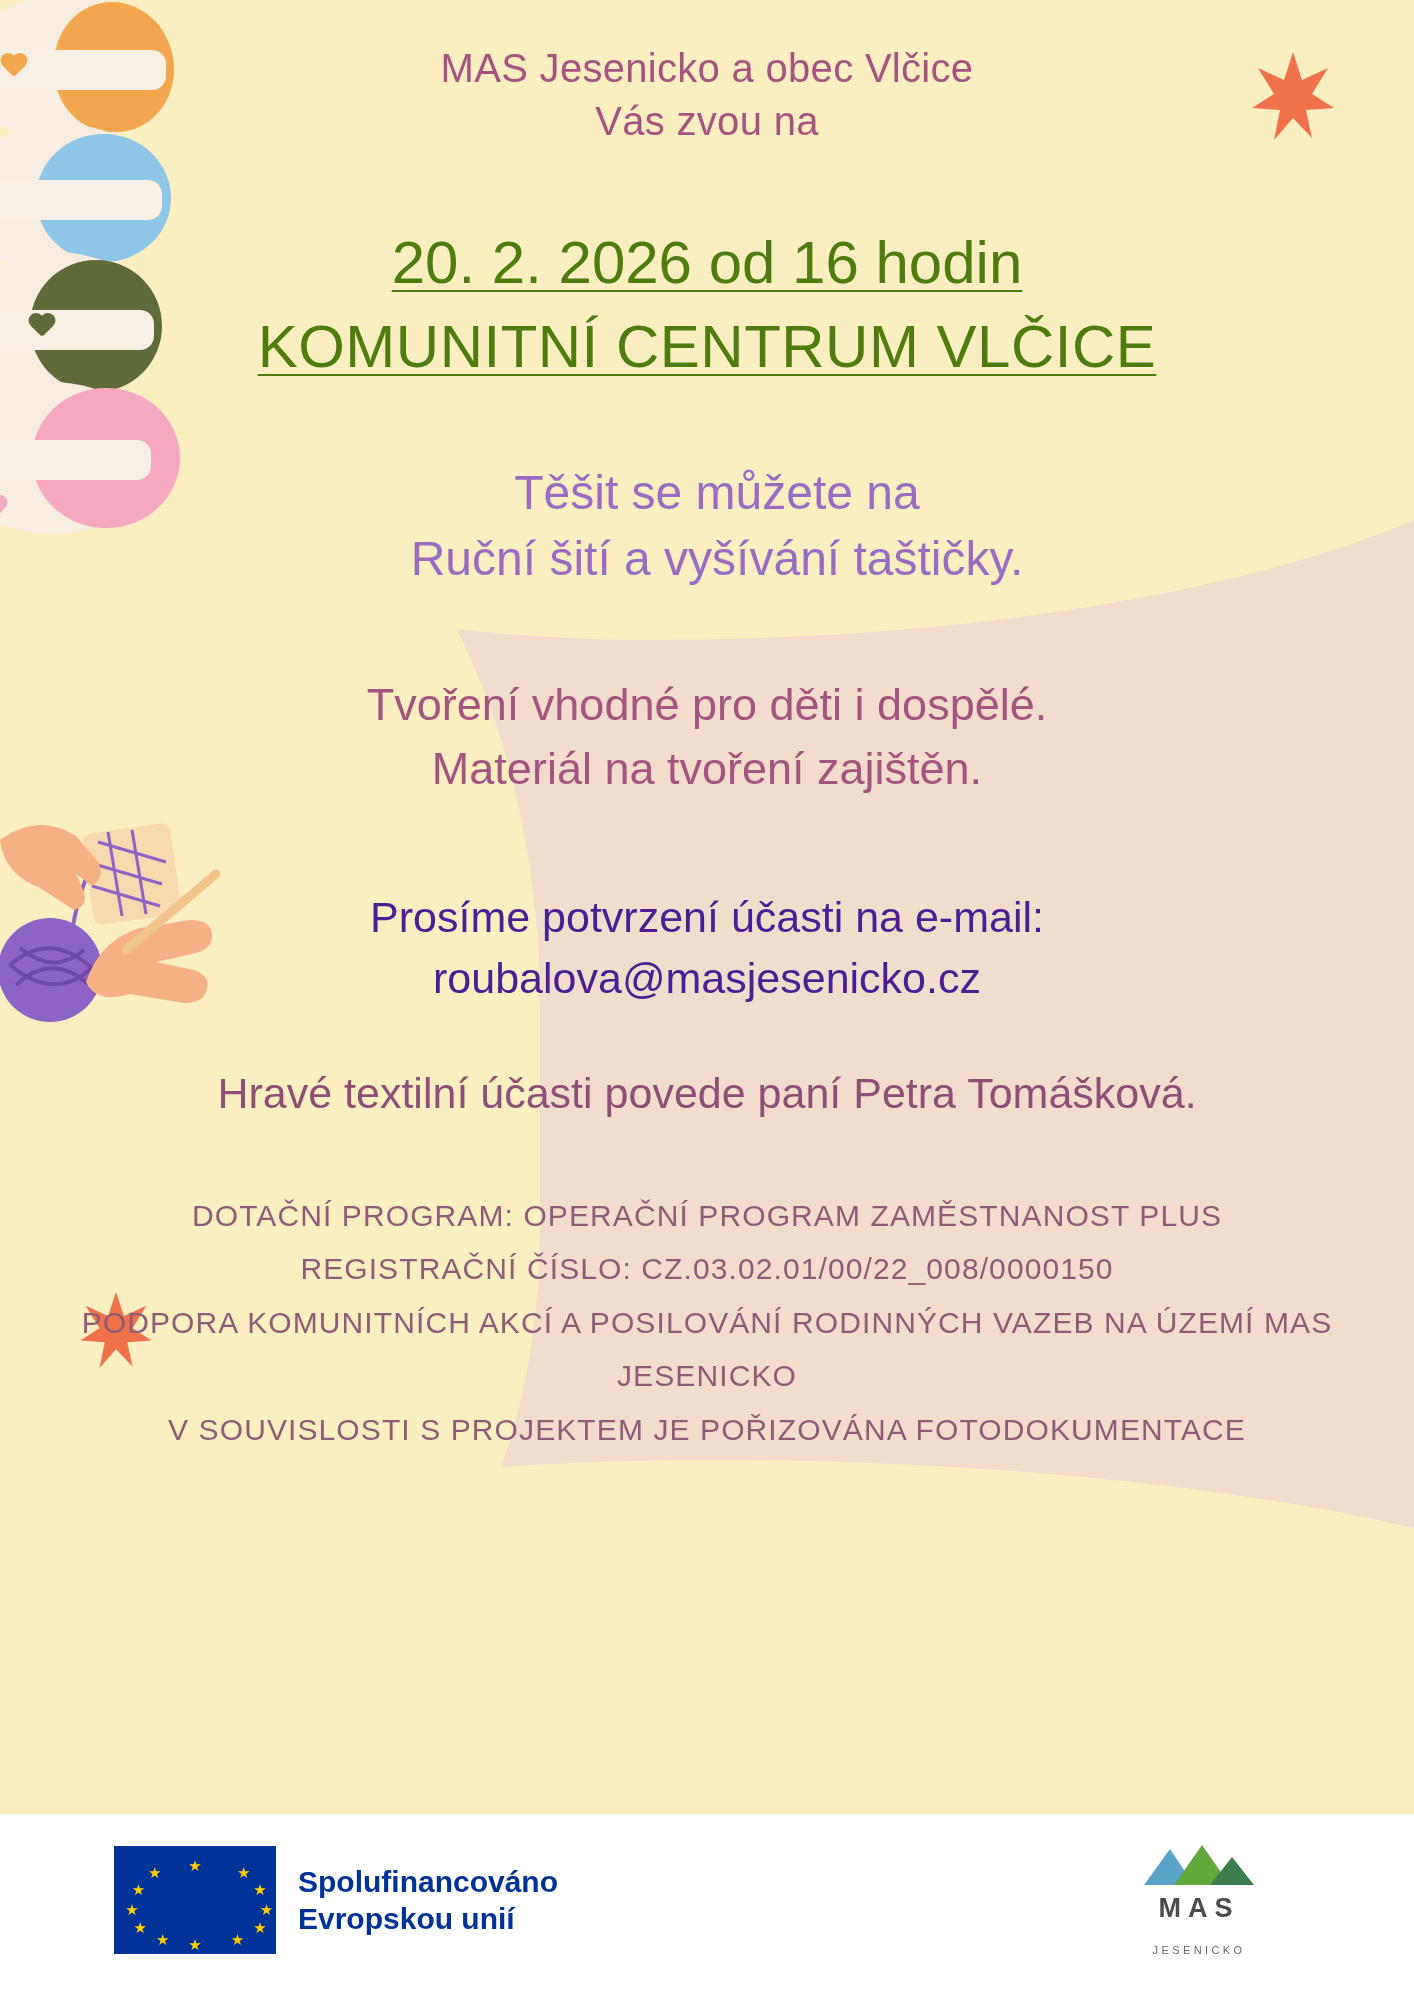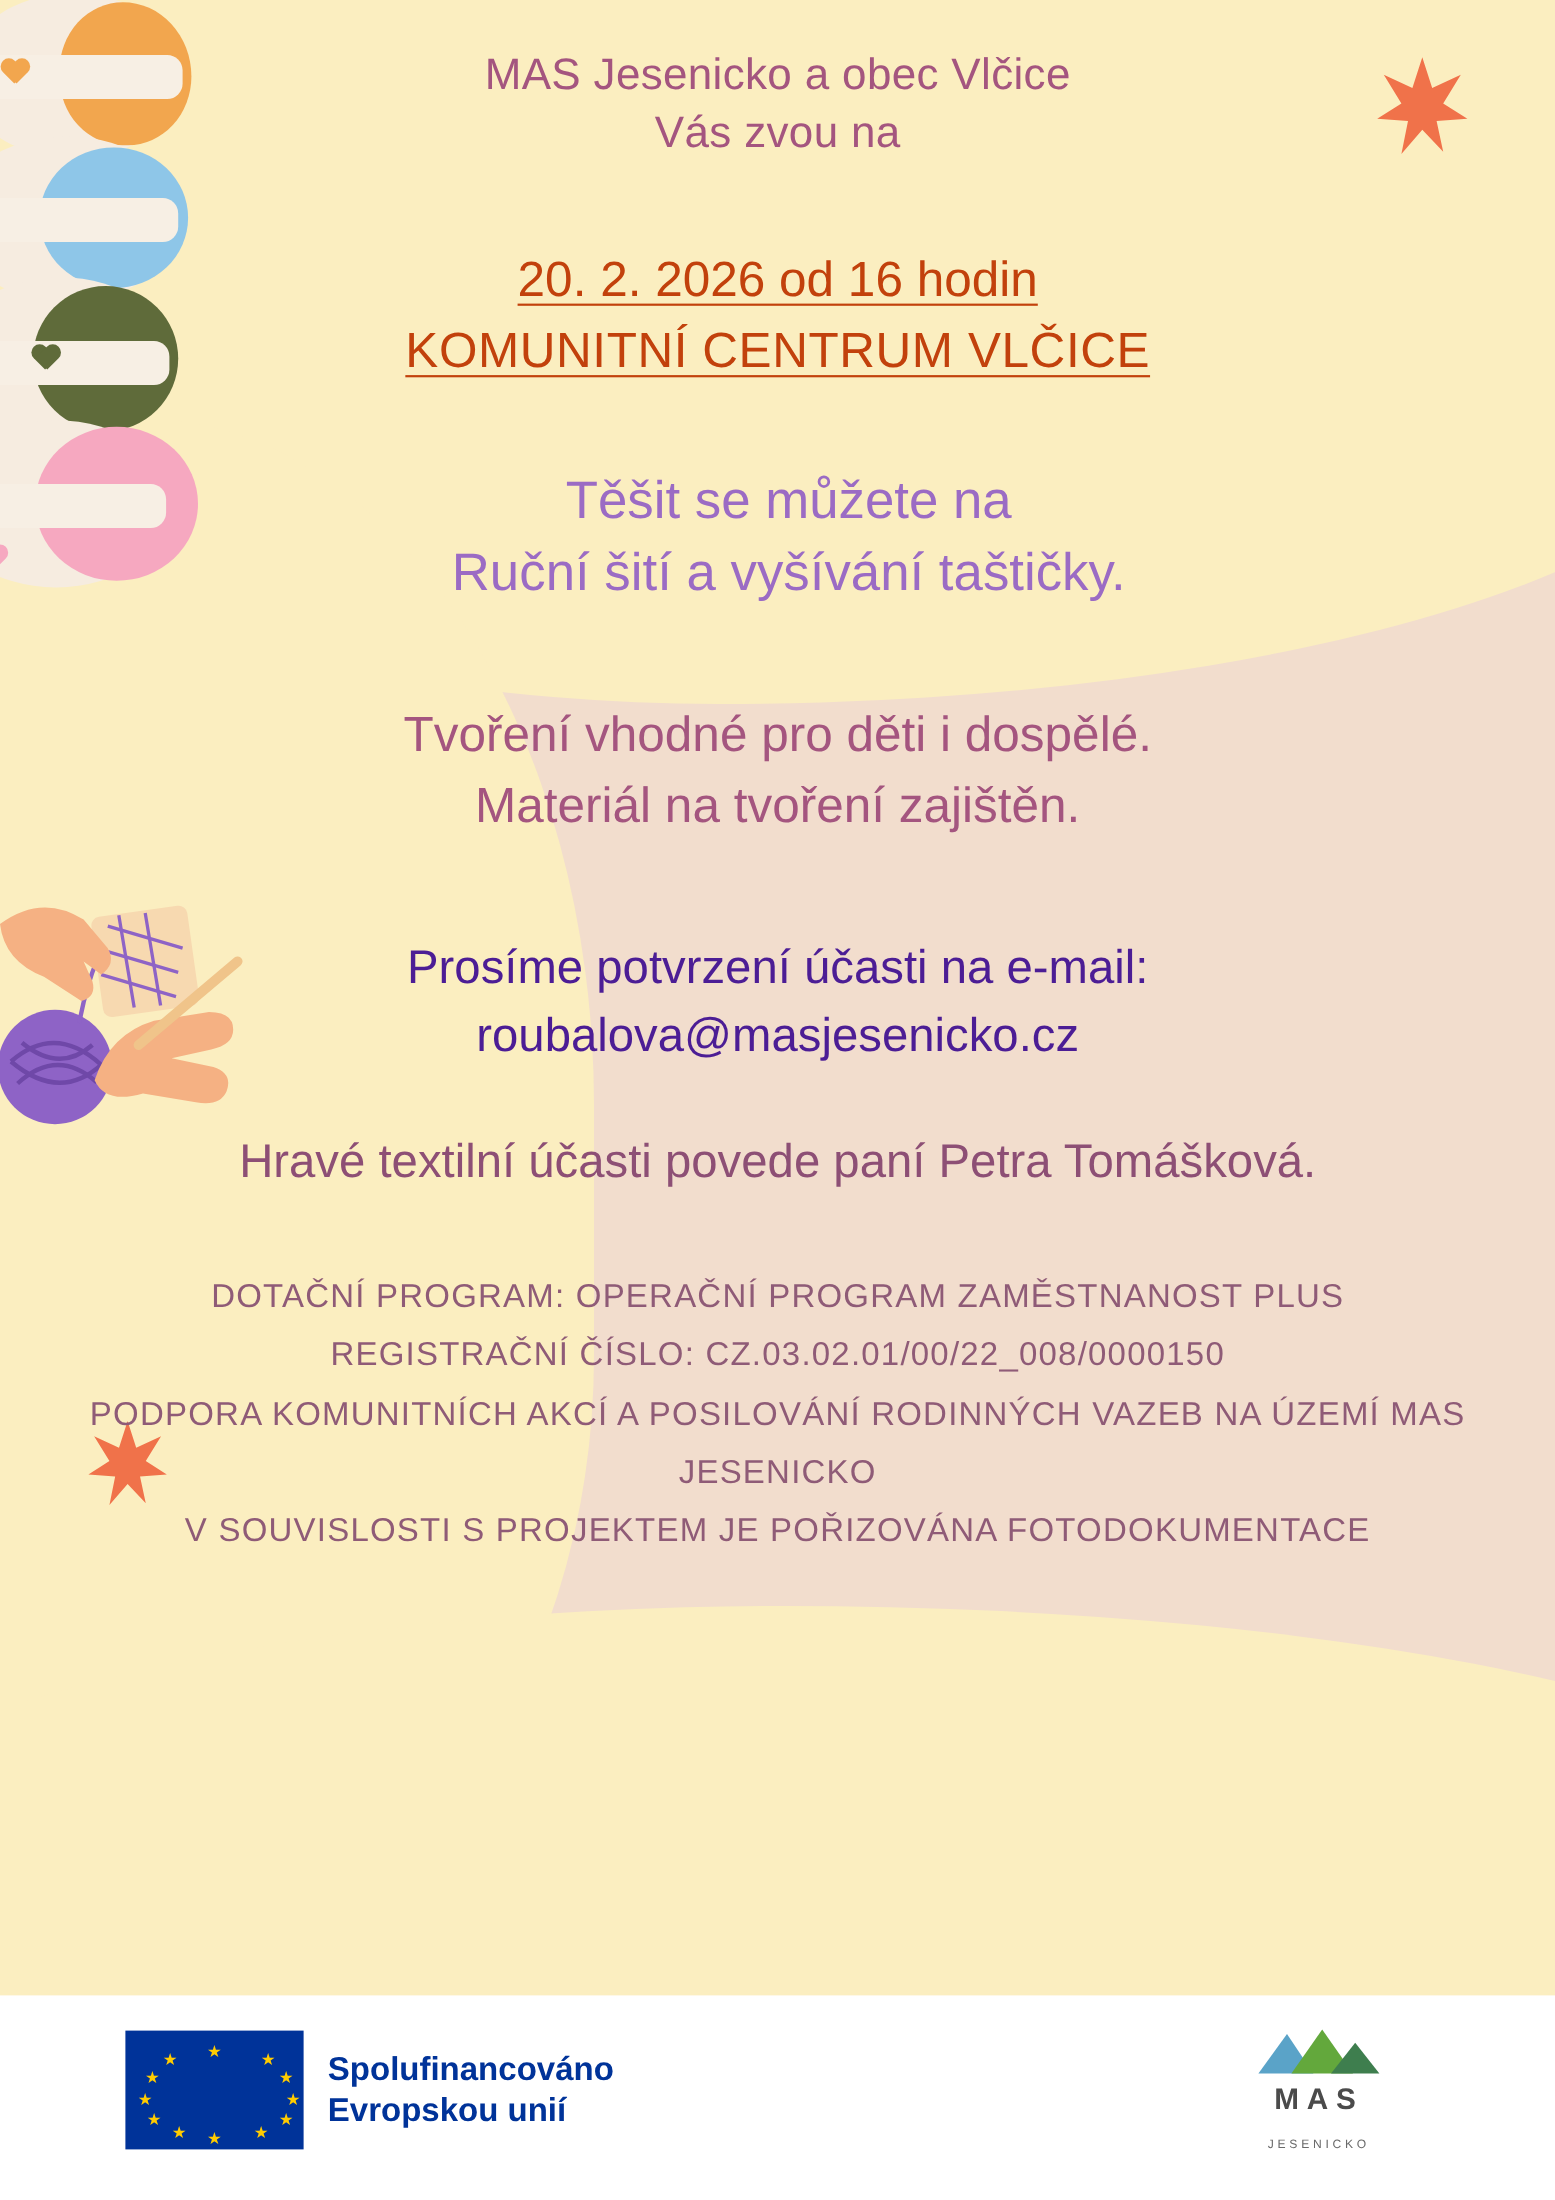--- a/index.html
+++ b/index.html
@@ -128,22 +128,22 @@
   .title {
     margin-top: 44px;
     color: #9b6bc4;
     font-size: 92px;
     font-weight: 700;
     line-height: 1.14;
     letter-spacing: 1px;
     padding: 0 120px;
   }
   .when, .where {
-    color: #c2410c;
-    font-size: 45px;
+    color: #4d7c0f;
+    font-size: 60px;
     font-weight: 400;
     line-height: 1.24;
     text-decoration: underline;
     text-underline-offset: 7px;
     text-decoration-thickness: 2px;
   }
   .when { margin-top: 78px; }
   .where { margin-top: 10px; letter-spacing: .5px; }
 
   .lookforward {

